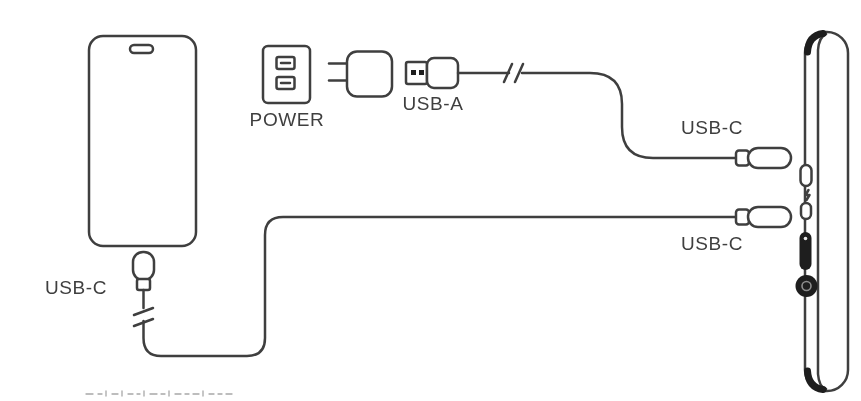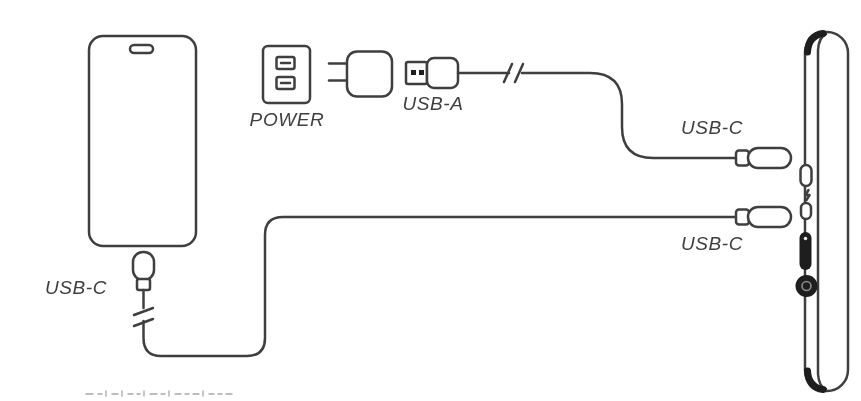--- a/index.html
+++ b/index.html
@@ -3,21 +3,20 @@
 <meta charset="utf-8">
 <style>
   html, body { margin: 0; padding: 0; background: #ffffff; }
   .canvas {
     position: relative;
     width: 861px;
     height: 401px;
     background: var(--bg, #ffffff);
     overflow: hidden;
     font-family: "Liberation Sans", sans-serif;
-    font-style: italic;
   }
   svg { display: block; }
   .ol   { fill: #ffffff; stroke: var(--line, #3f3f3f); stroke-width: 2.5px; stroke-linecap: round; stroke-linejoin: round; }
   .ln   { fill: none;    stroke: var(--line, #3f3f3f); stroke-width: 2.5px; stroke-linecap: round; stroke-linejoin: round; }
   .dark { fill: var(--dark, #1e1e1e); stroke: none; }
   .darkln { fill: none; stroke: var(--dark, #1e1e1e); stroke-linecap: round; }
   .lbl  { fill: var(--line, #3f3f3f); font-family: "Liberation Sans", sans-serif; font-size: 19px; letter-spacing: 0.6px; }
   .fine { fill: none; stroke: var(--muted, #a8a8a8); stroke-width: 1.3px; stroke-linecap: round; }
 </style>
 </head>

